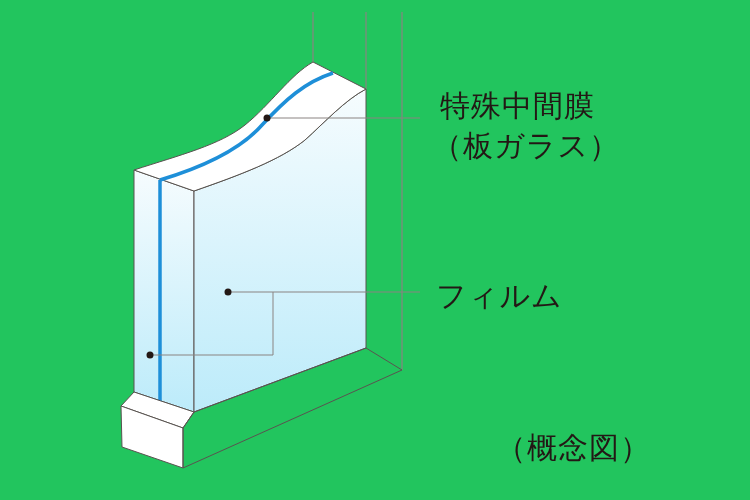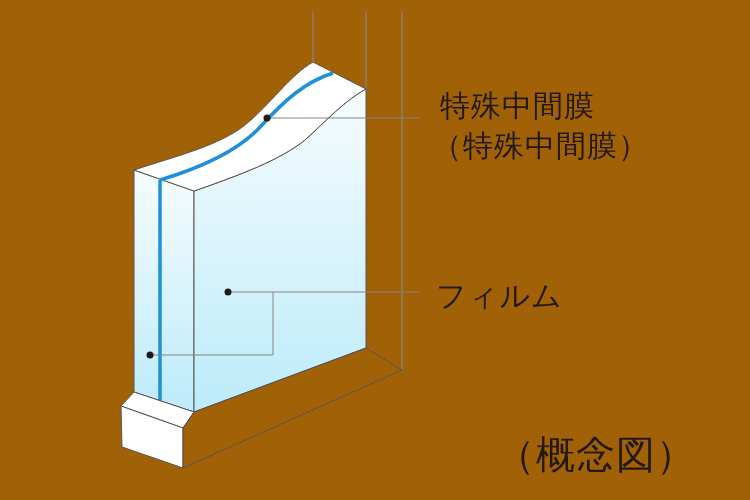--- a/index.html
+++ b/index.html
@@ -1,22 +1,22 @@
 <!DOCTYPE html>
 <html><head>
 <meta charset="utf-8">
 <style>
   html, body { margin: 0; padding: 0; background: #ffffff; }
-  .canvas { position: relative; width: 750px; height: 500px; overflow: hidden; background: #a16207; }
+  .canvas { position: relative; width: 750px; height: 500px; overflow: hidden; background: #22c55e; }
   svg.diagram { position: absolute; left: 0; top: 0; }
   .label { position: absolute; color: #231815; font-family: "DejaVu Sans", sans-serif; white-space: nowrap; letter-spacing: 1px; }
   .label-film-1 { left: 440px; top: 86px; font-size: 30px; }
   .label-film-2 { left: 432px; top: 126px; font-size: 30px; }
   .label-glass { left: 436px; top: 276px; font-size: 30px; }
-  .label-concept { left: 496px; top: 428px; font-size: 39px; }
+  .label-concept { left: 496px; top: 428px; font-size: 30px; }
 </style>
 </head>
 <body>
 
 <div class="canvas">
   <svg class="diagram" width="750" height="500" viewBox="0 0 750 500">
     <defs>
       <linearGradient id="glassGrad" x1="0" y1="0" x2="0" y2="1">
         <stop offset="0" stop-color="#f6fcfe"></stop>
         <stop offset="1" stop-color="#bcebfa"></stop>
@@ -51,16 +51,16 @@
     </g>
 
     <g fill="#231815">
       <circle cx="267" cy="118" r="3.5"></circle>
       <circle cx="228" cy="292" r="3.5"></circle>
       <circle cx="150" cy="355" r="3.5"></circle>
     </g>
   </svg>
 
   <div class="label label-film-1">特殊中間膜</div>
-  <div class="label label-film-2">（特殊中間膜）</div>
+  <div class="label label-film-2">（板ガラス）</div>
   <div class="label label-glass">フィルム</div>
   <div class="label label-concept">（概念図）</div>
 </div>
 
 </body></html>

